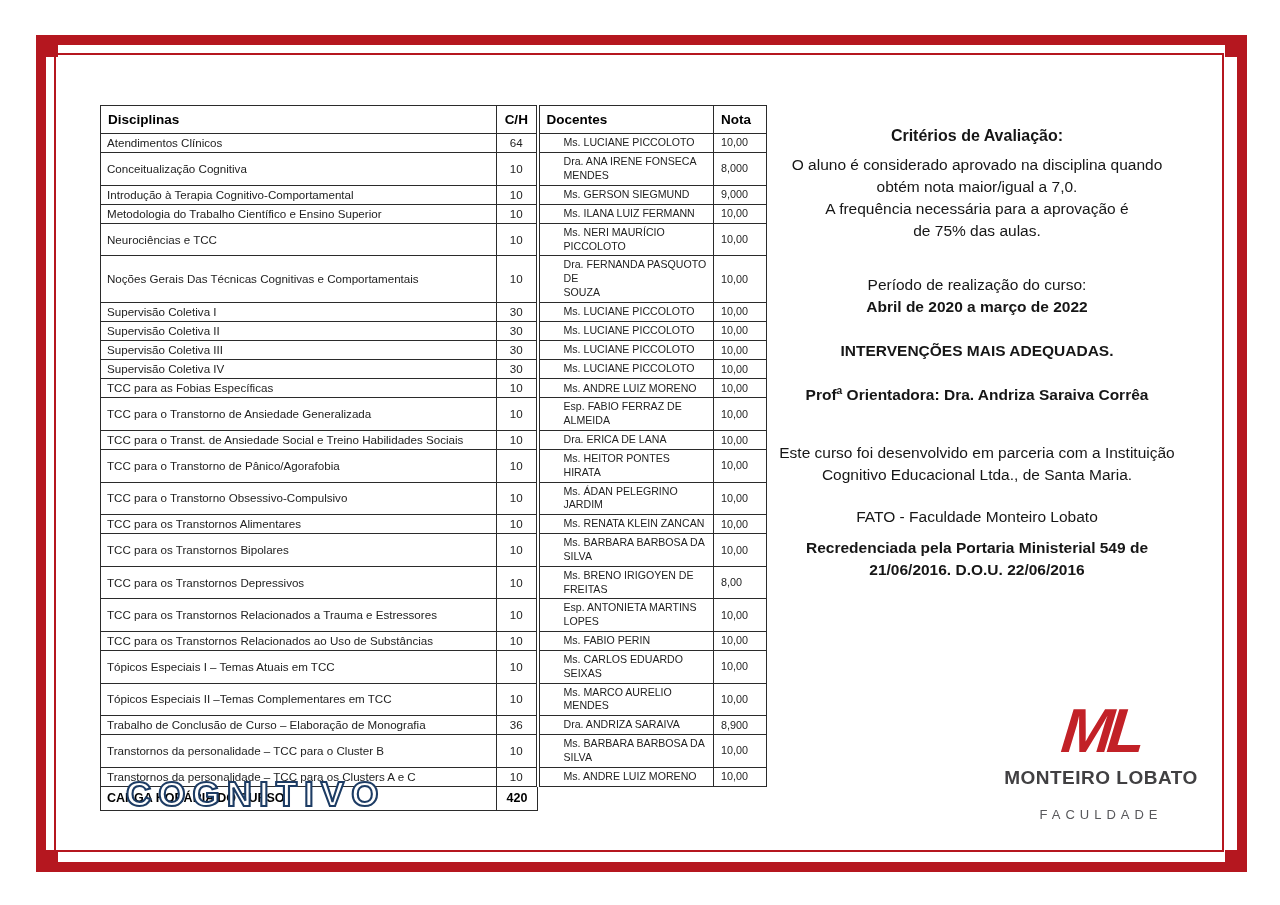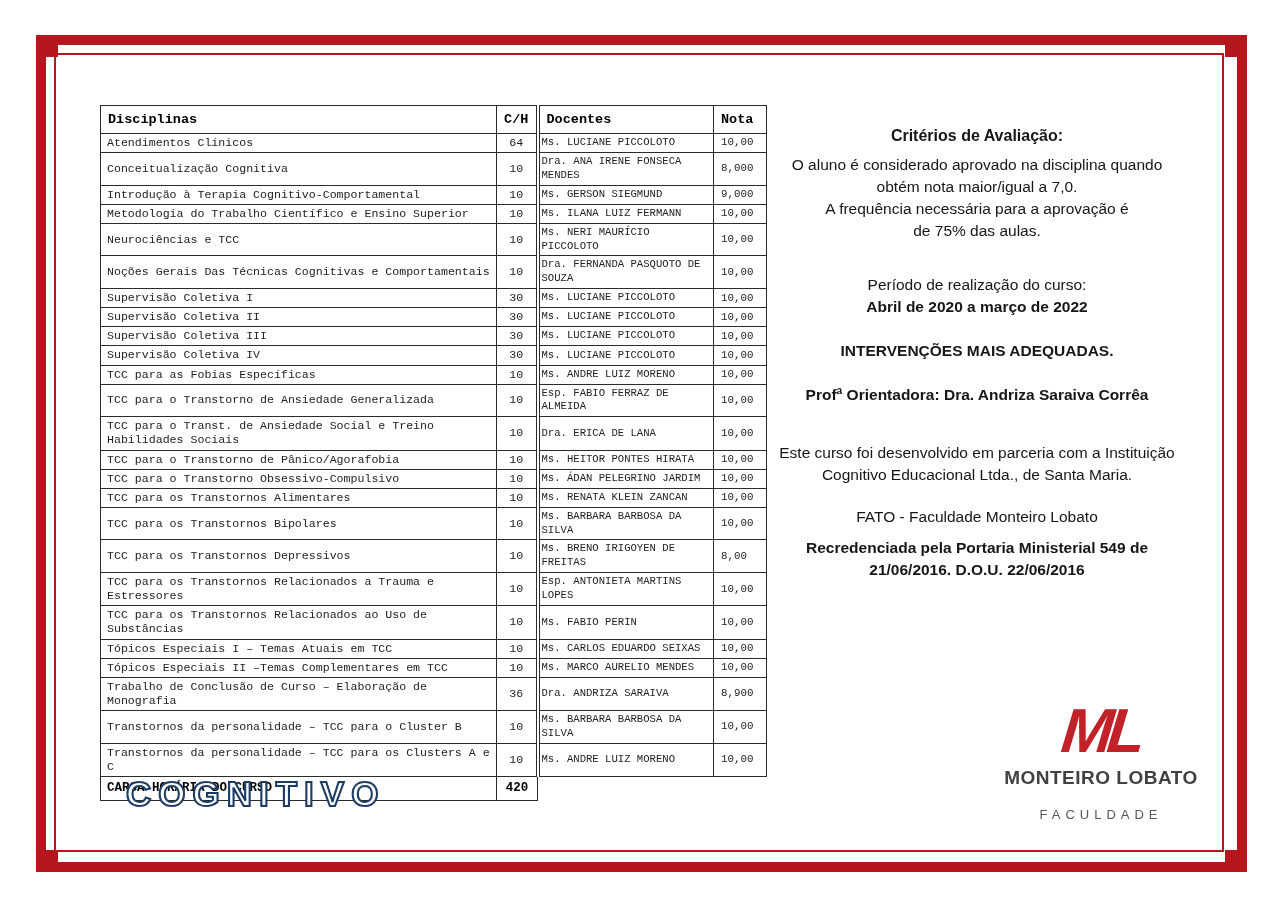--- a/index.html
+++ b/index.html
@@ -17,28 +17,28 @@
   
   .frame-thick{position:absolute;left:36px;top:35px;right:33px;bottom:33px;border:10px solid var(--red);}
   .frame-thin{position:absolute;left:54px;top:53px;right:56px;bottom:53px;border:2px solid var(--red);}
   .corner{position:absolute;width:22px;height:22px;background:var(--red);}
   .corner.tl{left:36px;top:35px;}
   .corner.tr{right:33px;top:35px;}
   .corner.bl{left:36px;bottom:33px;}
   .corner.br{right:33px;bottom:33px;}
   
   .table-wrap{position:absolute;left:100px;top:105px;width:666px;}
-  table{border-collapse:collapse;table-layout:fixed;width:666px;font-family:Liberation Mono, monospace;}
+  table{border-collapse:collapse;table-layout:fixed;width:666px;}
   col.c-disc{width:396px;} col.c-ch{width:41px;} col.c-doc{width:176px;} col.c-nota{width:53px;}
   th,td{border:1px solid var(--line);vertical-align:middle;}
   th{font-size:13.5px;text-align:left;padding:6px 7px;color:#000;}
   th.h-ch{text-align:center;padding:6px 2px;}
   td{font-size:11.6px;padding:2px 6px;line-height:1.22;color:#222;}
   td.cell-ch{text-align:center;padding:2px 2px;}
-  td.cell-docente{font-size:10.6px;white-space:pre-line;padding:2px 4px 2px 2px;line-height:1.3;}
+  td.cell-docente{font-size:10.6px;white-space:pre-line;padding:2px 4px 2px 24px;line-height:1.3;}
   td.cell-nota{font-size:10.8px;padding-left:7px;}
   th.h-doc, td.cell-docente{border-left:4px double var(--line);}
   tr.footer-row td{font-weight:bold;font-size:12.5px;color:#000;padding:4px 6px;}
   tr.footer-row td.blank{border:none;background:transparent;}
   
   .info{position:absolute;left:748px;top:125px;width:458px;text-align:center;
         font-size:15.5px;line-height:22px;color:#161616;}
   .info .b{font-weight:bold;}
   .info .h{font-size:16px;font-weight:bold;margin-bottom:7px;}
   .gap32{margin-top:32px;}

